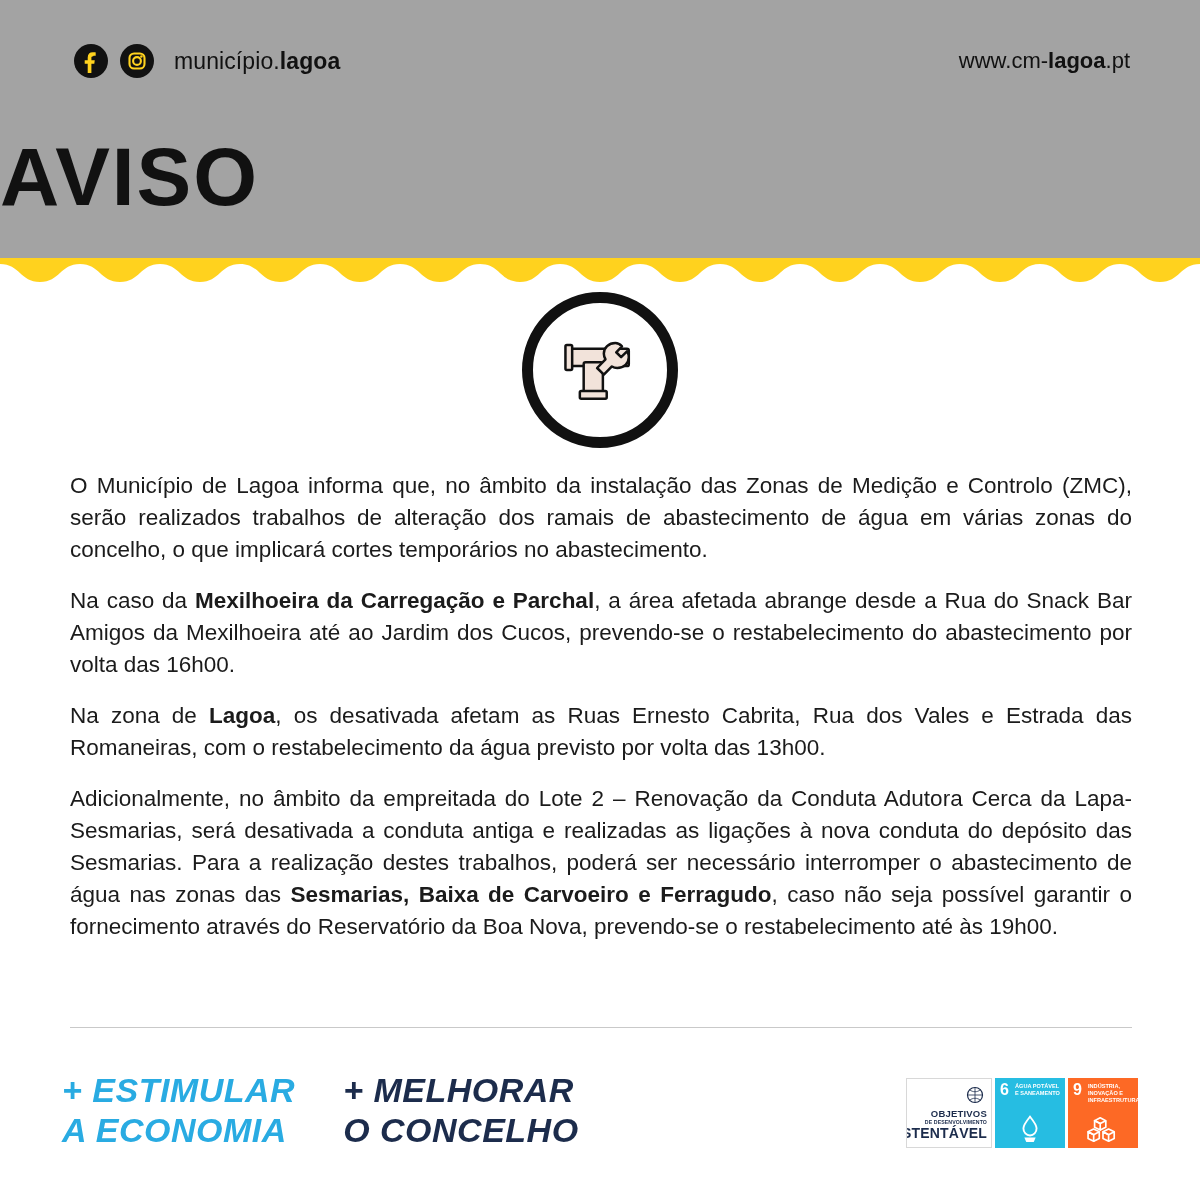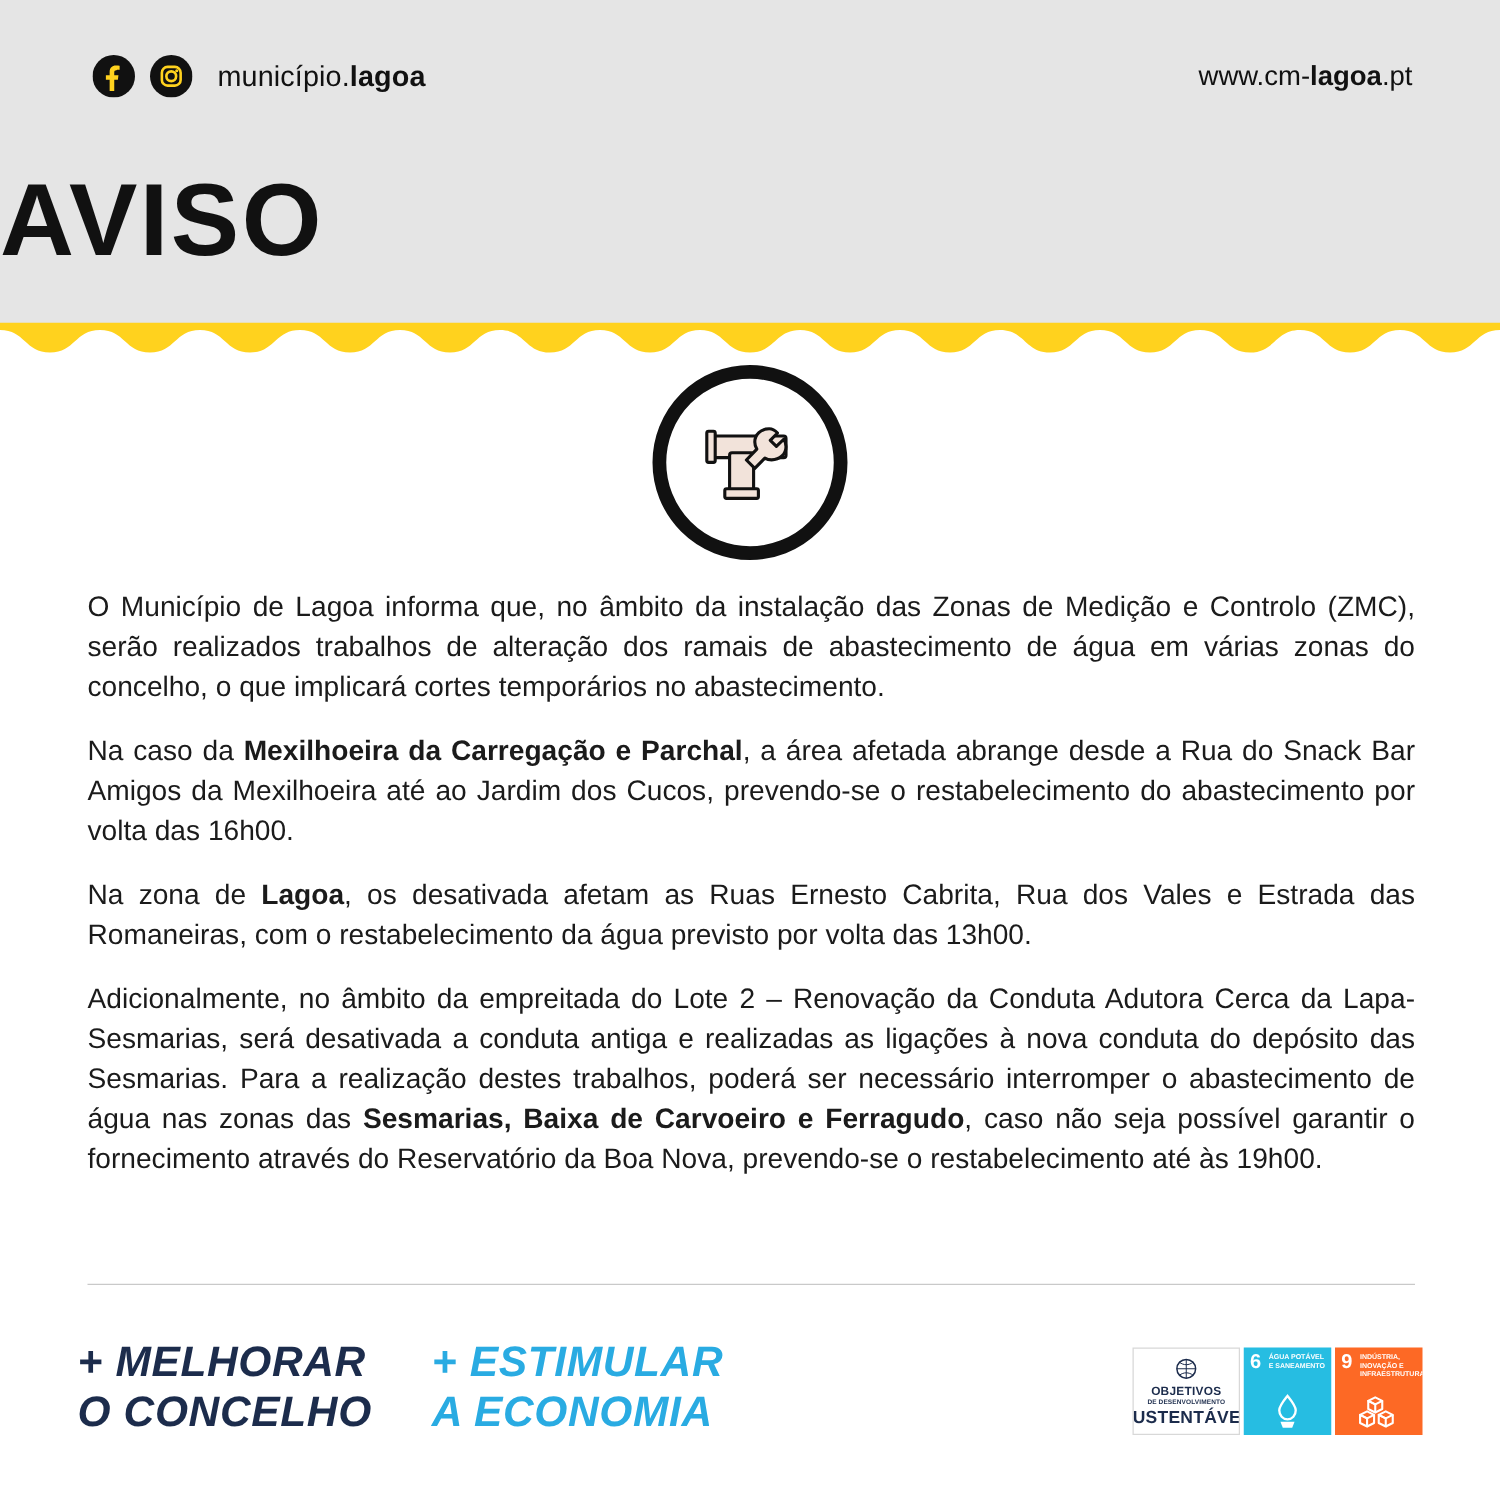--- a/index.html
+++ b/index.html
@@ -15,21 +15,21 @@
     width: 1200px;
     height: 1200px;
     background: #ffffff;
   }
 
   
   .header {
     position: relative;
     width: 1200px;
     height: 262px;
-    background: #e5e5e5;
+    background: #a3a3a3;
   }
   .social-row {
     position: absolute;
     top: 44px;
     left: 74px;
     display: flex;
     align-items: center;
     gap: 12px;
   }
   .social-icon { width: 34px; height: 34px; display: block; }
@@ -187,21 +187,21 @@
     position: relative;
     color: #ffffff;
     overflow: hidden;
   }
   .ods-main {
     background: #ffffff;
     border: 1px solid #d8d8d8;
     width: 86px;
     display: flex;
     flex-direction: column;
-    align-items: center;
+    align-items: flex-end;
     justify-content: center;
     padding: 4px;
   }
   .ods-main .un-mark {
     width: 24px; height: 20px; margin-bottom: 3px;
   }
   .ods-main .t1 {
     color: #1c2c4c; font-size: 9.5px; font-weight: bold; letter-spacing: .2px;
   }
   .ods-main .t2 {
@@ -305,27 +305,27 @@
     <p>
       <span>Adicionalmente, no âmbito da empreitada do Lote 2 – Renovação da Conduta Adutora Cerca da Lapa-Sesmarias, será desativada a conduta antiga e realizadas as ligações à nova conduta do depósito das Sesmarias. Para a realização destes trabalhos, poderá ser necessário interromper o abastecimento de água nas zonas das </span><b>Sesmarias, Baixa de Carvoeiro e Ferragudo</b><span>, caso não seja possível garantir o fornecimento através do Reservatório da Boa Nova, prevendo-se o restabelecimento até às 19h00.</span>
     </p>
   </div>
 
   <div class="divider"></div>
 
   <div class="footer">
 
     <div class="slogans">
+      <div class="slogan slogan-blue">
+        <span class="l1">+ ESTIMULAR</span>
+        <span class="l2">A ECONOMIA</span>
+      </div>
       <div class="slogan slogan-dark">
         <span class="l1">+ MELHORAR</span>
         <span class="l2">O CONCELHO</span>
-      </div>
-      <div class="slogan slogan-blue">
-        <span class="l1">+ ESTIMULAR</span>
-        <span class="l2">A ECONOMIA</span>
       </div>
     </div>
 
 
     <div class="ods-group">
       <div class="ods-box ods-main">
         <span class="un-mark">
           <svg viewBox="0 0 24 20" width="24" height="20" aria-hidden="true">
             <circle cx="12" cy="10" r="7.5" fill="none" stroke="#1c2c4c" stroke-width="1.2"></circle>
             <path d="M4.5 10h15M12 2.5v15M6.5 4.8c3.5 2.6 7.5 2.6 11 0M6.5 15.2c3.5-2.6 7.5-2.6 11 0" fill="none" stroke="#1c2c4c" stroke-width=".8"></path>

